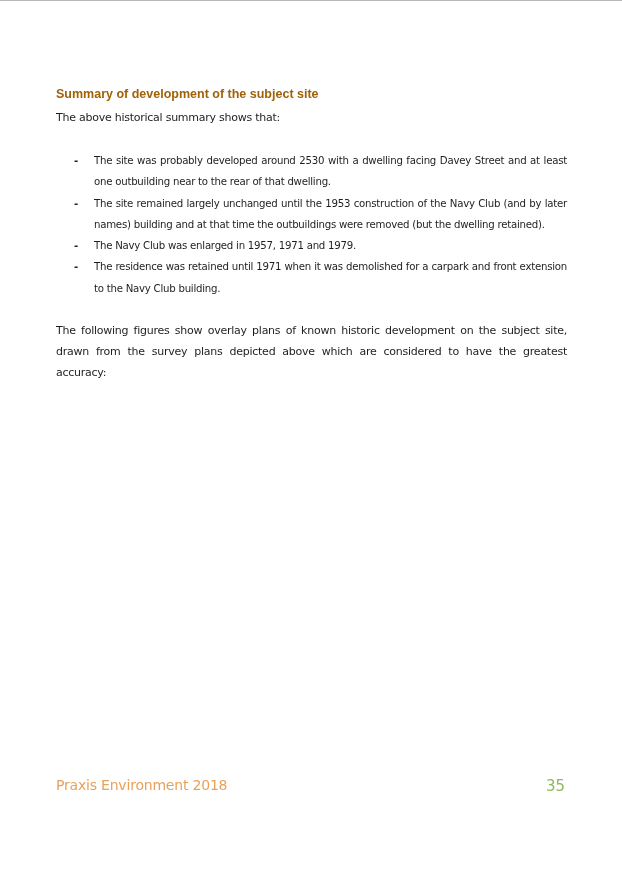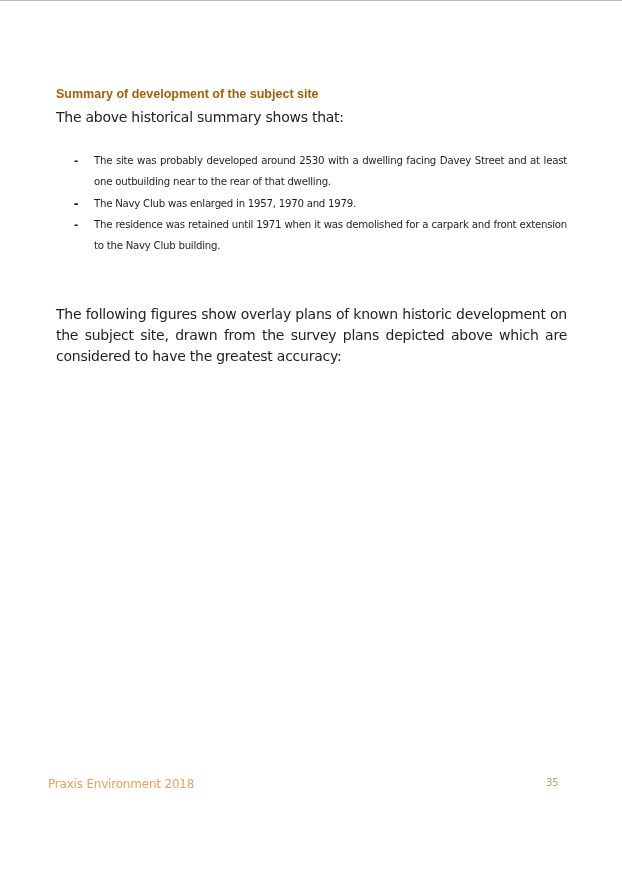--- a/index.html
+++ b/index.html
@@ -7,45 +7,45 @@
     width: 622px; height: 879px; background: #ffffff; position: relative; overflow: hidden;
     font-family: "Liberation Sans", sans-serif; color: #1a1a1a;
   }
   .top-rule { position: absolute; left: 0; top: 0; width: 622px; height: 1px; background: #b8b8b8; }
   .heading {
     position: absolute; left: 56px; top: 87px; font-family: "Liberation Sans", sans-serif;
     font-weight: bold; font-size: 12.5px; color: #a16207;
   }
   .para {
     position: absolute; left: 56px; width: 511px; font-family: "DejaVu Sans", sans-serif;
-    font-size: 14px; line-height: 21px; color: #1e1e1e; text-align: justify; letter-spacing: -0.25px;
+    font-size: 11px; line-height: 21px; color: #1e1e1e; text-align: justify; letter-spacing: -0.25px;
   }
   .intro { top: 107px; }
   .bullets { position: absolute; left: 56px; top: 150px; width: 511px; margin: 0; padding: 0; list-style: none; }
   .bullets li { position: relative; padding-left: 38px; font-family: "DejaVu Sans", sans-serif;
     font-size: 10.2px; line-height: 21.3px; color: #1e1e1e; text-align: justify; letter-spacing: -0.25px; }
   .bullets li .dash { position: absolute; left: 18px; top: 0; font-weight: bold; }
-  .following { top: 304px; }
-  .footer-left { position: absolute; left: 48px; top: 777px; font-family: "DejaVu Sans", sans-serif;
-    font-size: 12px; color: #e9a15a; letter-spacing: -0.2px; }
+  .following { top: 320px; }
+  .footer-left { position: absolute; left: 56px; top: 777px; font-family: "DejaVu Sans", sans-serif;
+    font-size: 14px; color: #e9a15a; letter-spacing: -0.2px; }
   .footer-right { position: absolute; left: 546px; top: 777px; font-family: "DejaVu Sans", sans-serif;
-    font-size: 10px; color: #8cba5a; }
+    font-size: 15px; color: #8cba5a; }
 </style>
 </head>
 <body>
 
 <div class="top-rule"></div>
 
 <div class="heading">Summary of development of the subject site</div>
 
 <div class="para intro">The above historical summary shows that:</div>
 
 <ul class="bullets">
   <li><span class="dash">-</span><span>The site was probably developed around 2530 with a dwelling facing Davey Street and at least one outbuilding near to the rear of that dwelling.</span></li>
-  <li><span class="dash">-</span></li>
-  <li><span class="dash">-</span><span>The Navy Club was enlarged in 1957, 1970 and 1979.</span></li>
+  <li><span class="dash">-</span><span>The site remained largely unchanged until the 1953 construction of the Navy Club (and by later names) building and at that time the outbuildings were removed (but the dwelling retained).</span></li>
+  <li><span class="dash">-</span><span>The Navy Club was enlarged in 1957, 1971 and 1979.</span></li>
   <li><span class="dash">-</span><span>The residence was retained until 1971 when it was demolished for a carpark and front extension to the Navy Club building.</span></li>
 </ul>
 
 <div class="para following">The following figures show overlay plans of known historic development on the subject site, drawn from the survey plans depicted above which are considered to have the greatest accuracy:</div>
 
 <div class="footer-left">Praxis Environment 2018</div>
 <div class="footer-right">35</div>
 
 </body></html>

